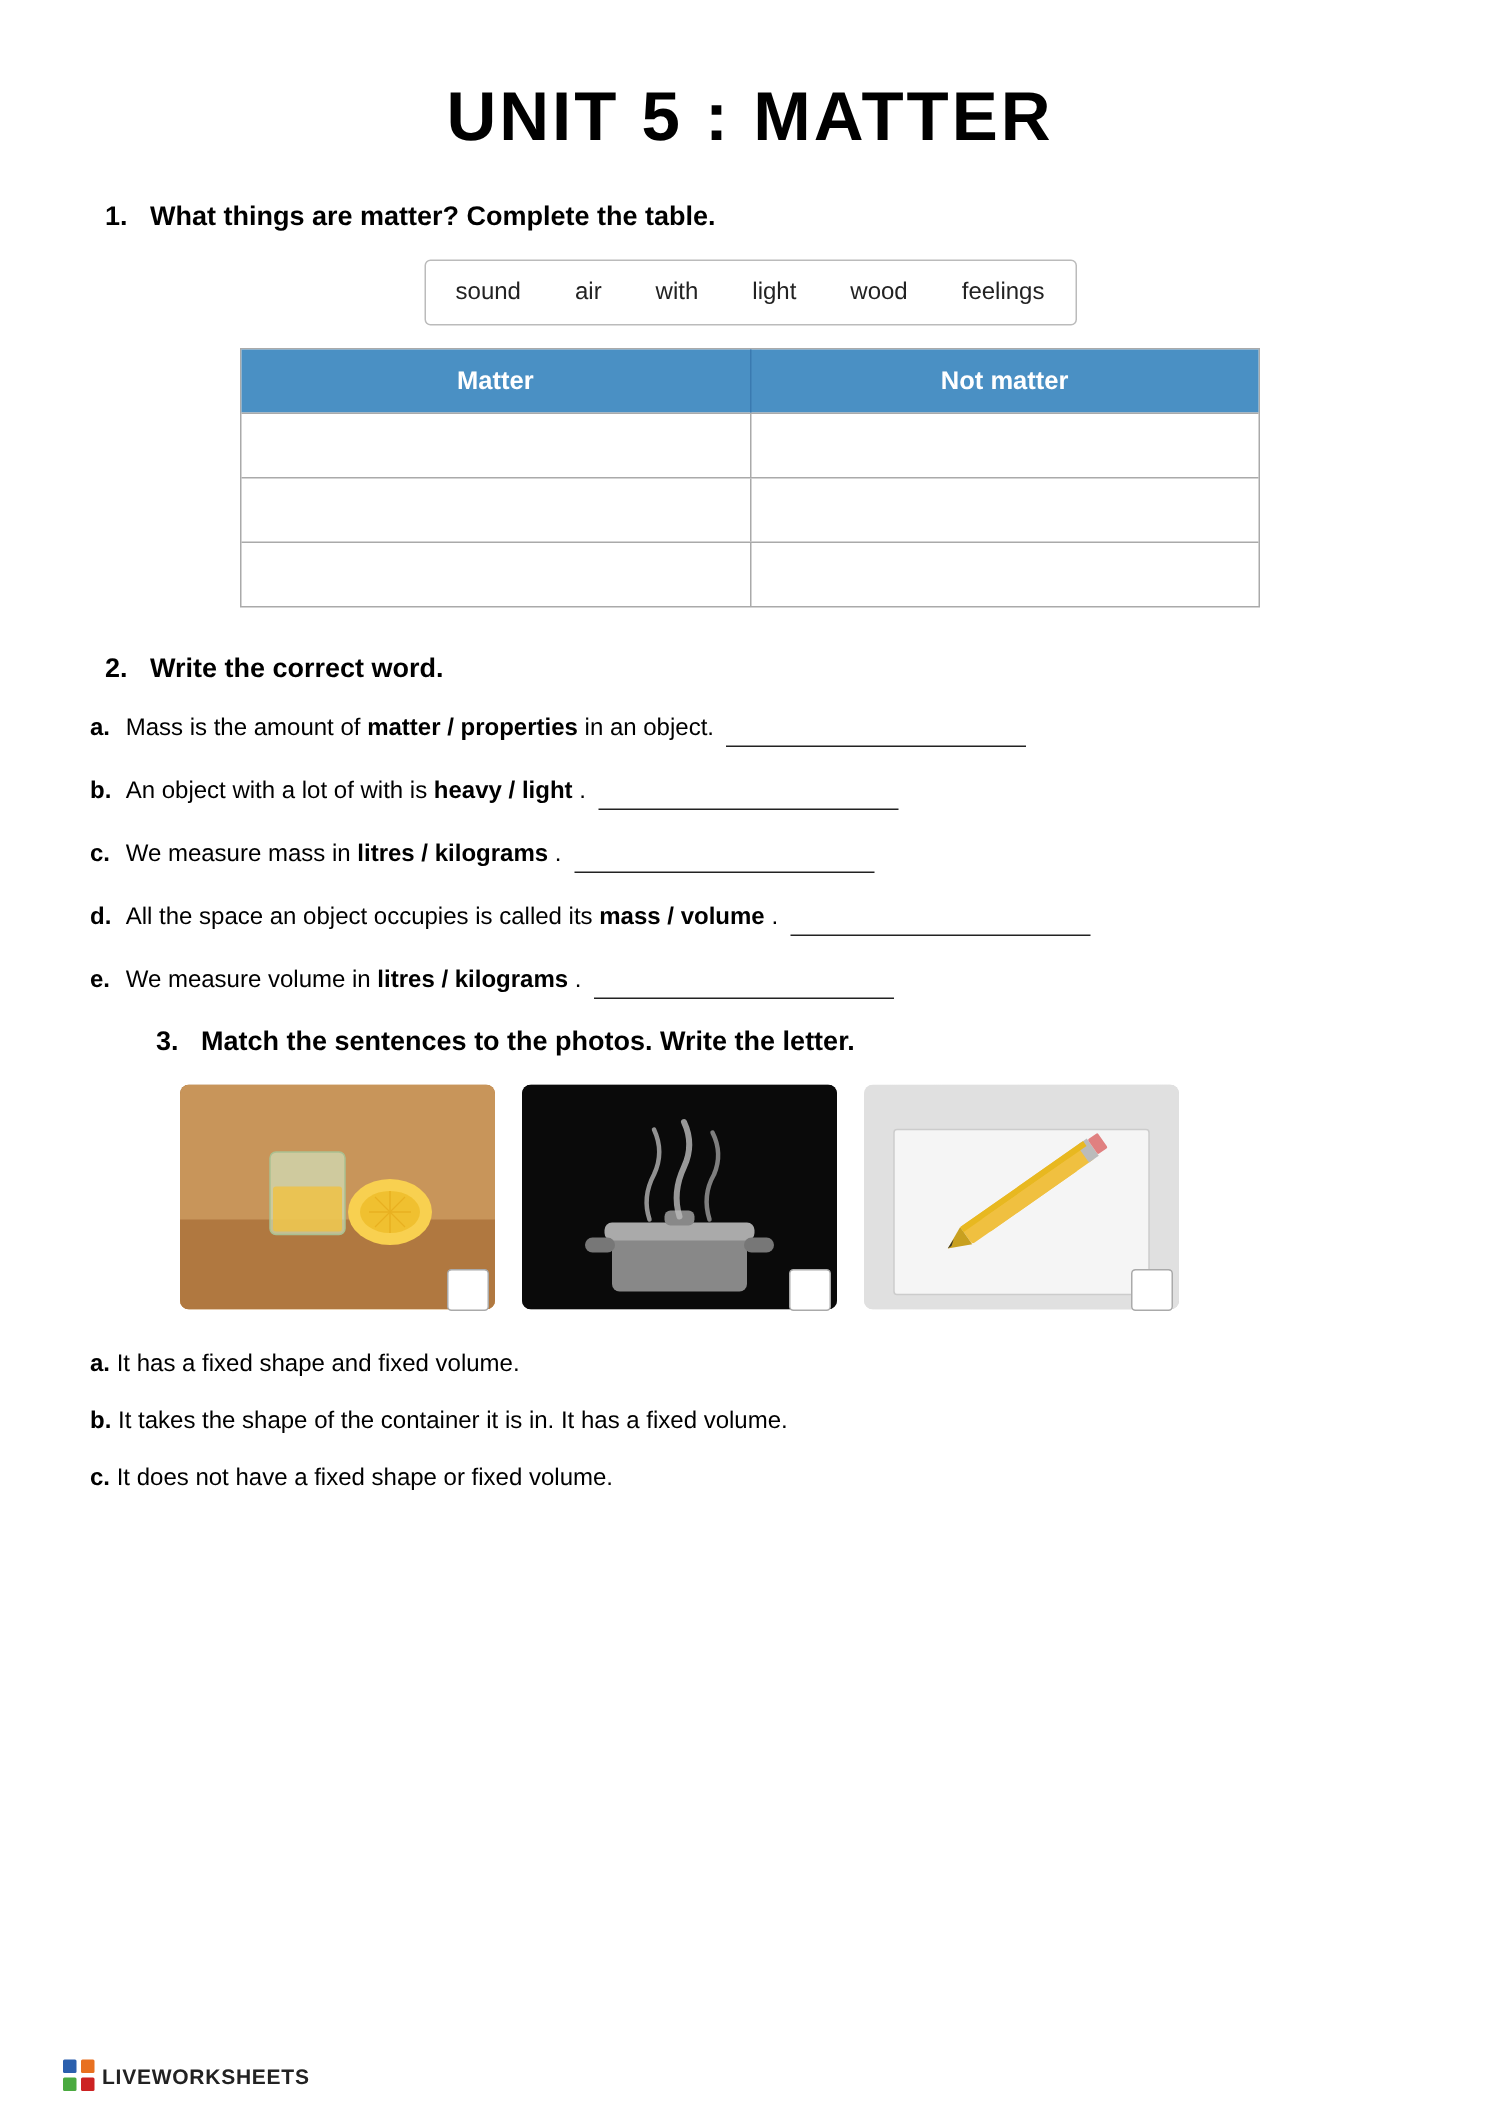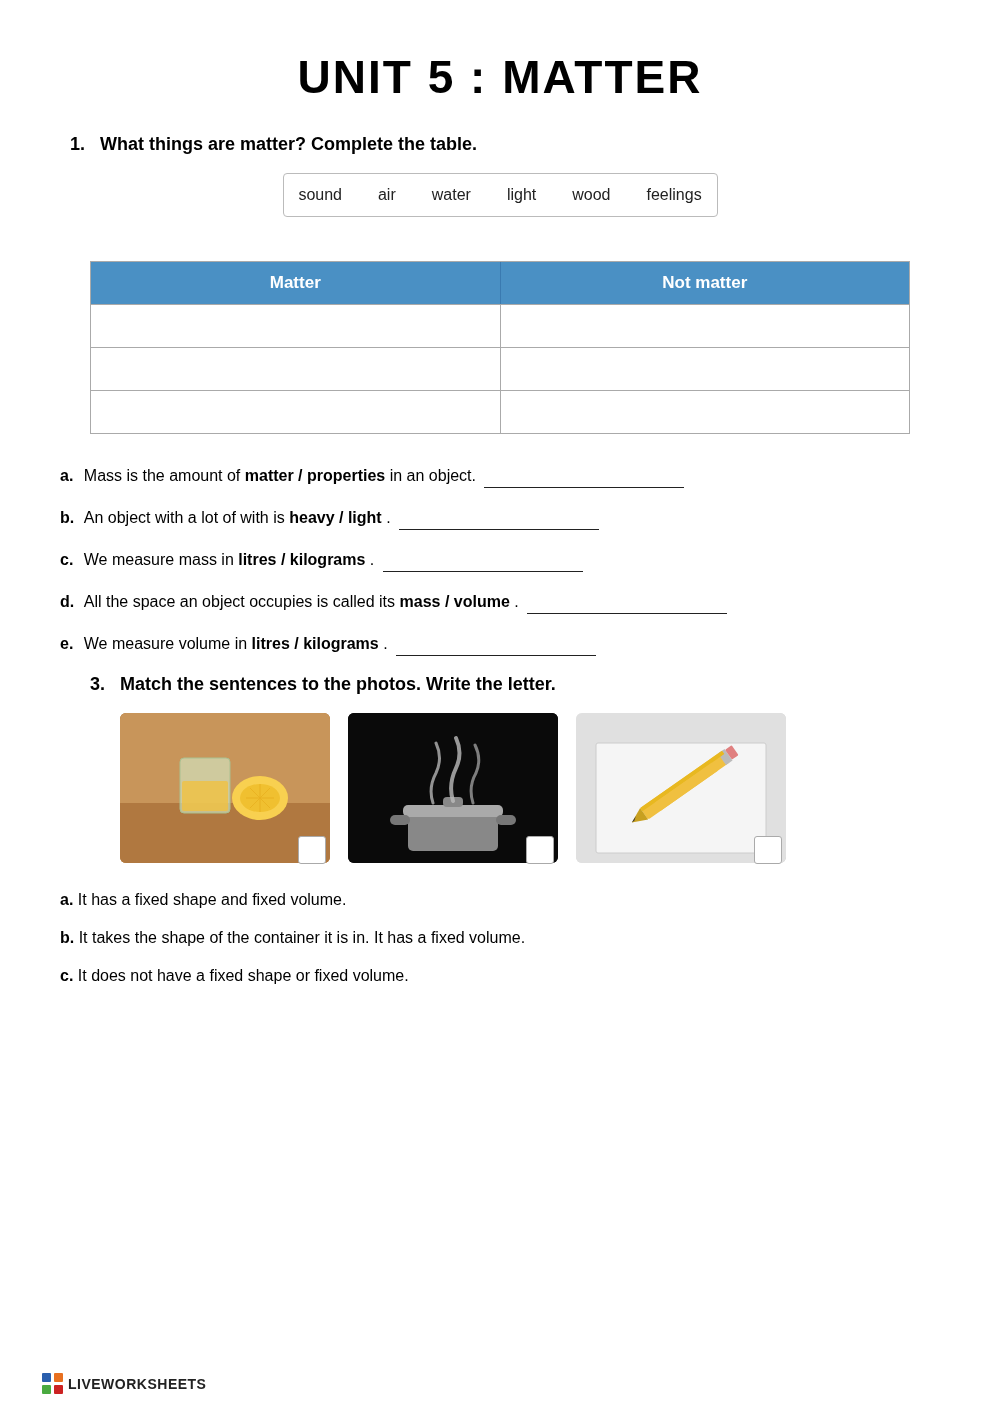--- a/index.html
+++ b/index.html
@@ -31,21 +31,21 @@
 
     .word-bank {
       border: 1.5px solid #bbb;
       border-radius: 4px;
       display: flex;
       flex-direction: row;
       align-items: center;
       justify-content: center;
       gap: 36px;
       padding: 12px 30px;
-      margin: 0 auto 44px auto;
+      margin: 0 auto 15px auto;
       width: 435px;
       font-size: 16px;
     }
 
     .word-bank span {
       color: #222;
     }
 
     .section2 {
       margin-top: 10px;
@@ -166,21 +166,21 @@
     .footer-text {
       font-size: 14px;
       font-weight: bold;
       color: #222;
       letter-spacing: 0.5px;
     }
 
     
     .matter-table-wrapper {
       border: 1.5px solid #aaa;
-      width: 820px;
+      width: 680px;
       margin: 0 auto 30px auto;
     }
 
     .matter-header-row {
       display: flex;
       background: #4a90c4;
     }
 
     .matter-header-cell {
       flex: 1;
@@ -253,21 +253,21 @@
 <div>
   <p class="section-heading">
     <span>1.</span>
     &nbsp;
     <span>What things are matter? Complete the table.</span>
   </p>
 
   <div class="word-bank">
     <span>sound</span>
     <span>air</span>
-    <span>water</span>
+    <span>with</span>
     <span>light</span>
     <span>wood</span>
     <span>feelings</span>
   </div>
 
   <div class="matter-table-wrapper">
     <div class="matter-header-row">
       <div class="matter-header-cell">Matter</div>
       <div class="matter-header-cell">Not matter</div>
     </div>
@@ -280,20 +280,25 @@
       <div class="matter-body-cell"></div>
     </div>
     <div class="matter-body-row">
       <div class="matter-body-cell"></div>
       <div class="matter-body-cell"></div>
     </div>
   </div>
 </div>
 
 <div class="section2">
+  <p class="section-heading">
+    <span>2.</span>
+    &nbsp;
+    <span>Write the correct word.</span>
+  </p>
 
   <ul class="question-list">
 
     <li>
       <span class="letter">a.</span>
       <span>Mass is the amount of </span>
       <strong>matter / properties</strong>
       <span> in an object. </span>
       <span class="answer-line"></span>
     </li>
@@ -326,21 +331,21 @@
       <span class="letter">e.</span>
       <span>We measure volume in </span>
       <strong>litres / kilograms</strong>
       <span>. </span>
       <span class="answer-line"></span>
     </li>
   </ul>
 </div>
 
 <div class="photos-section">
-  <p class="section-heading" style="margin-left:30px;">
+  <p class="section-heading" style="margin-left:44px;">
     <span>3.</span>
     &nbsp;
     <span>Match the sentences to the photos. Write the letter.</span>
   </p>
 
   <div class="photos-row">
 
     <div class="photo-item">
       <div class="photo-box">
         <div class="photo-1-inner">

